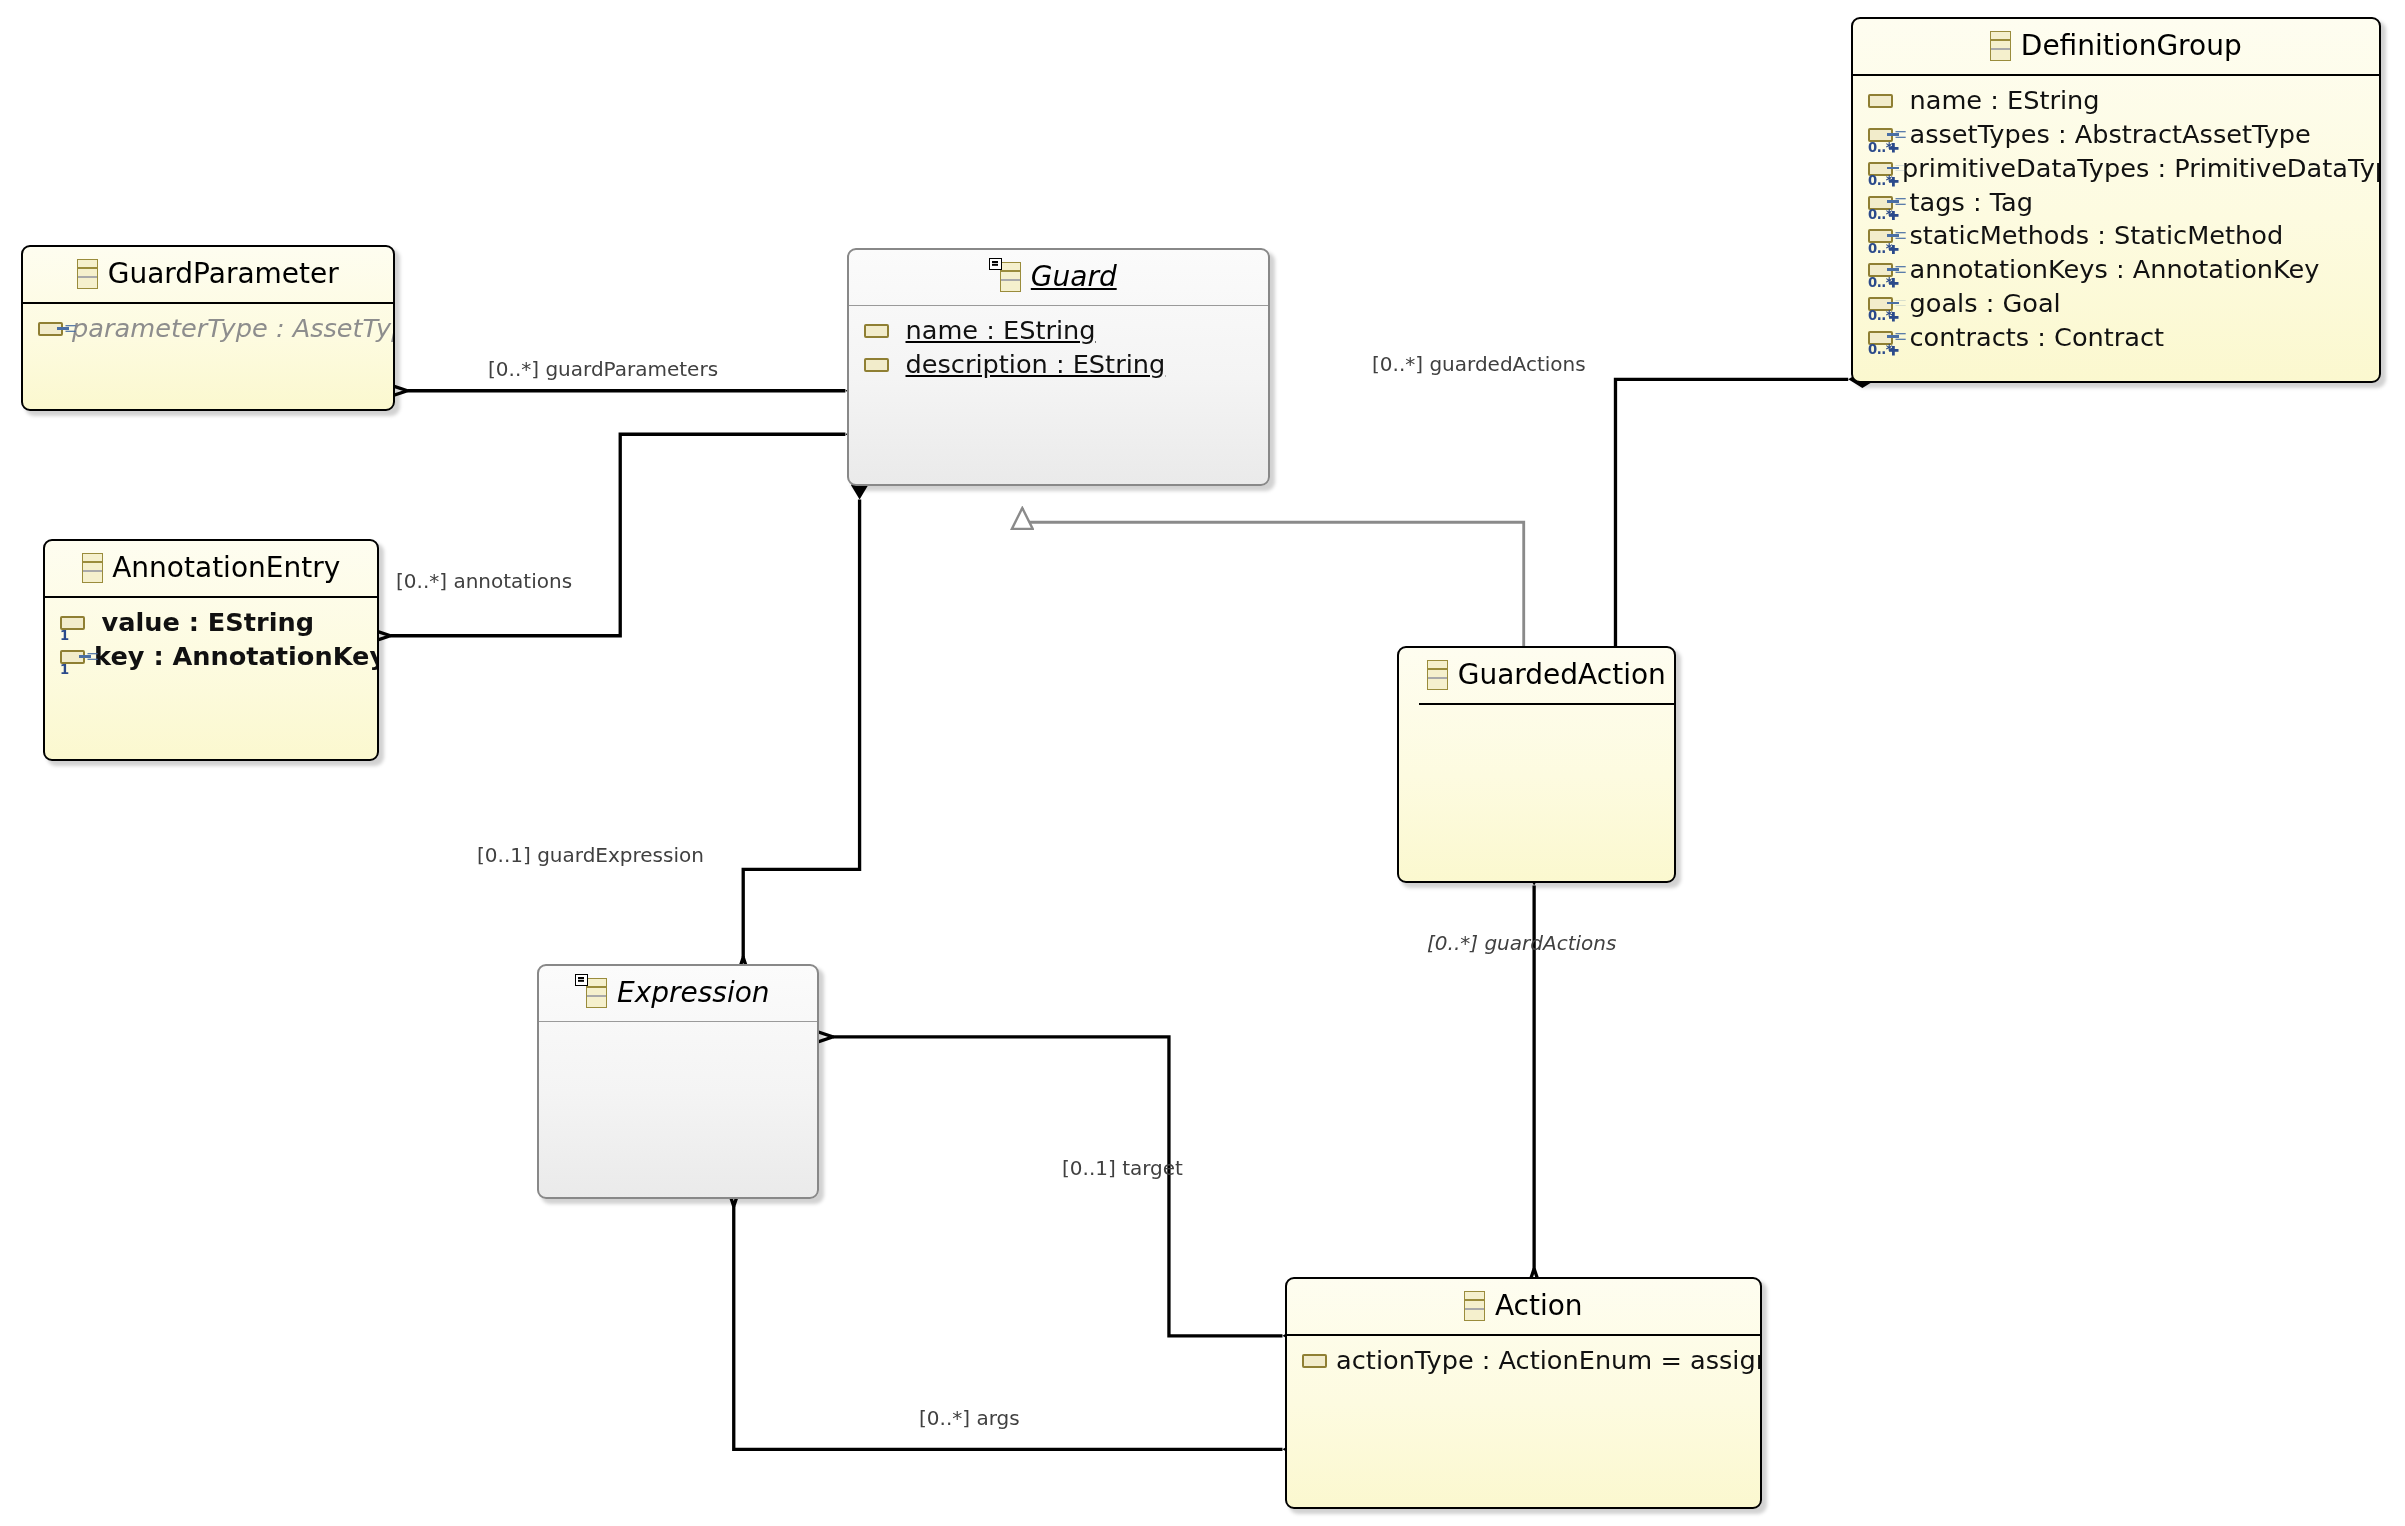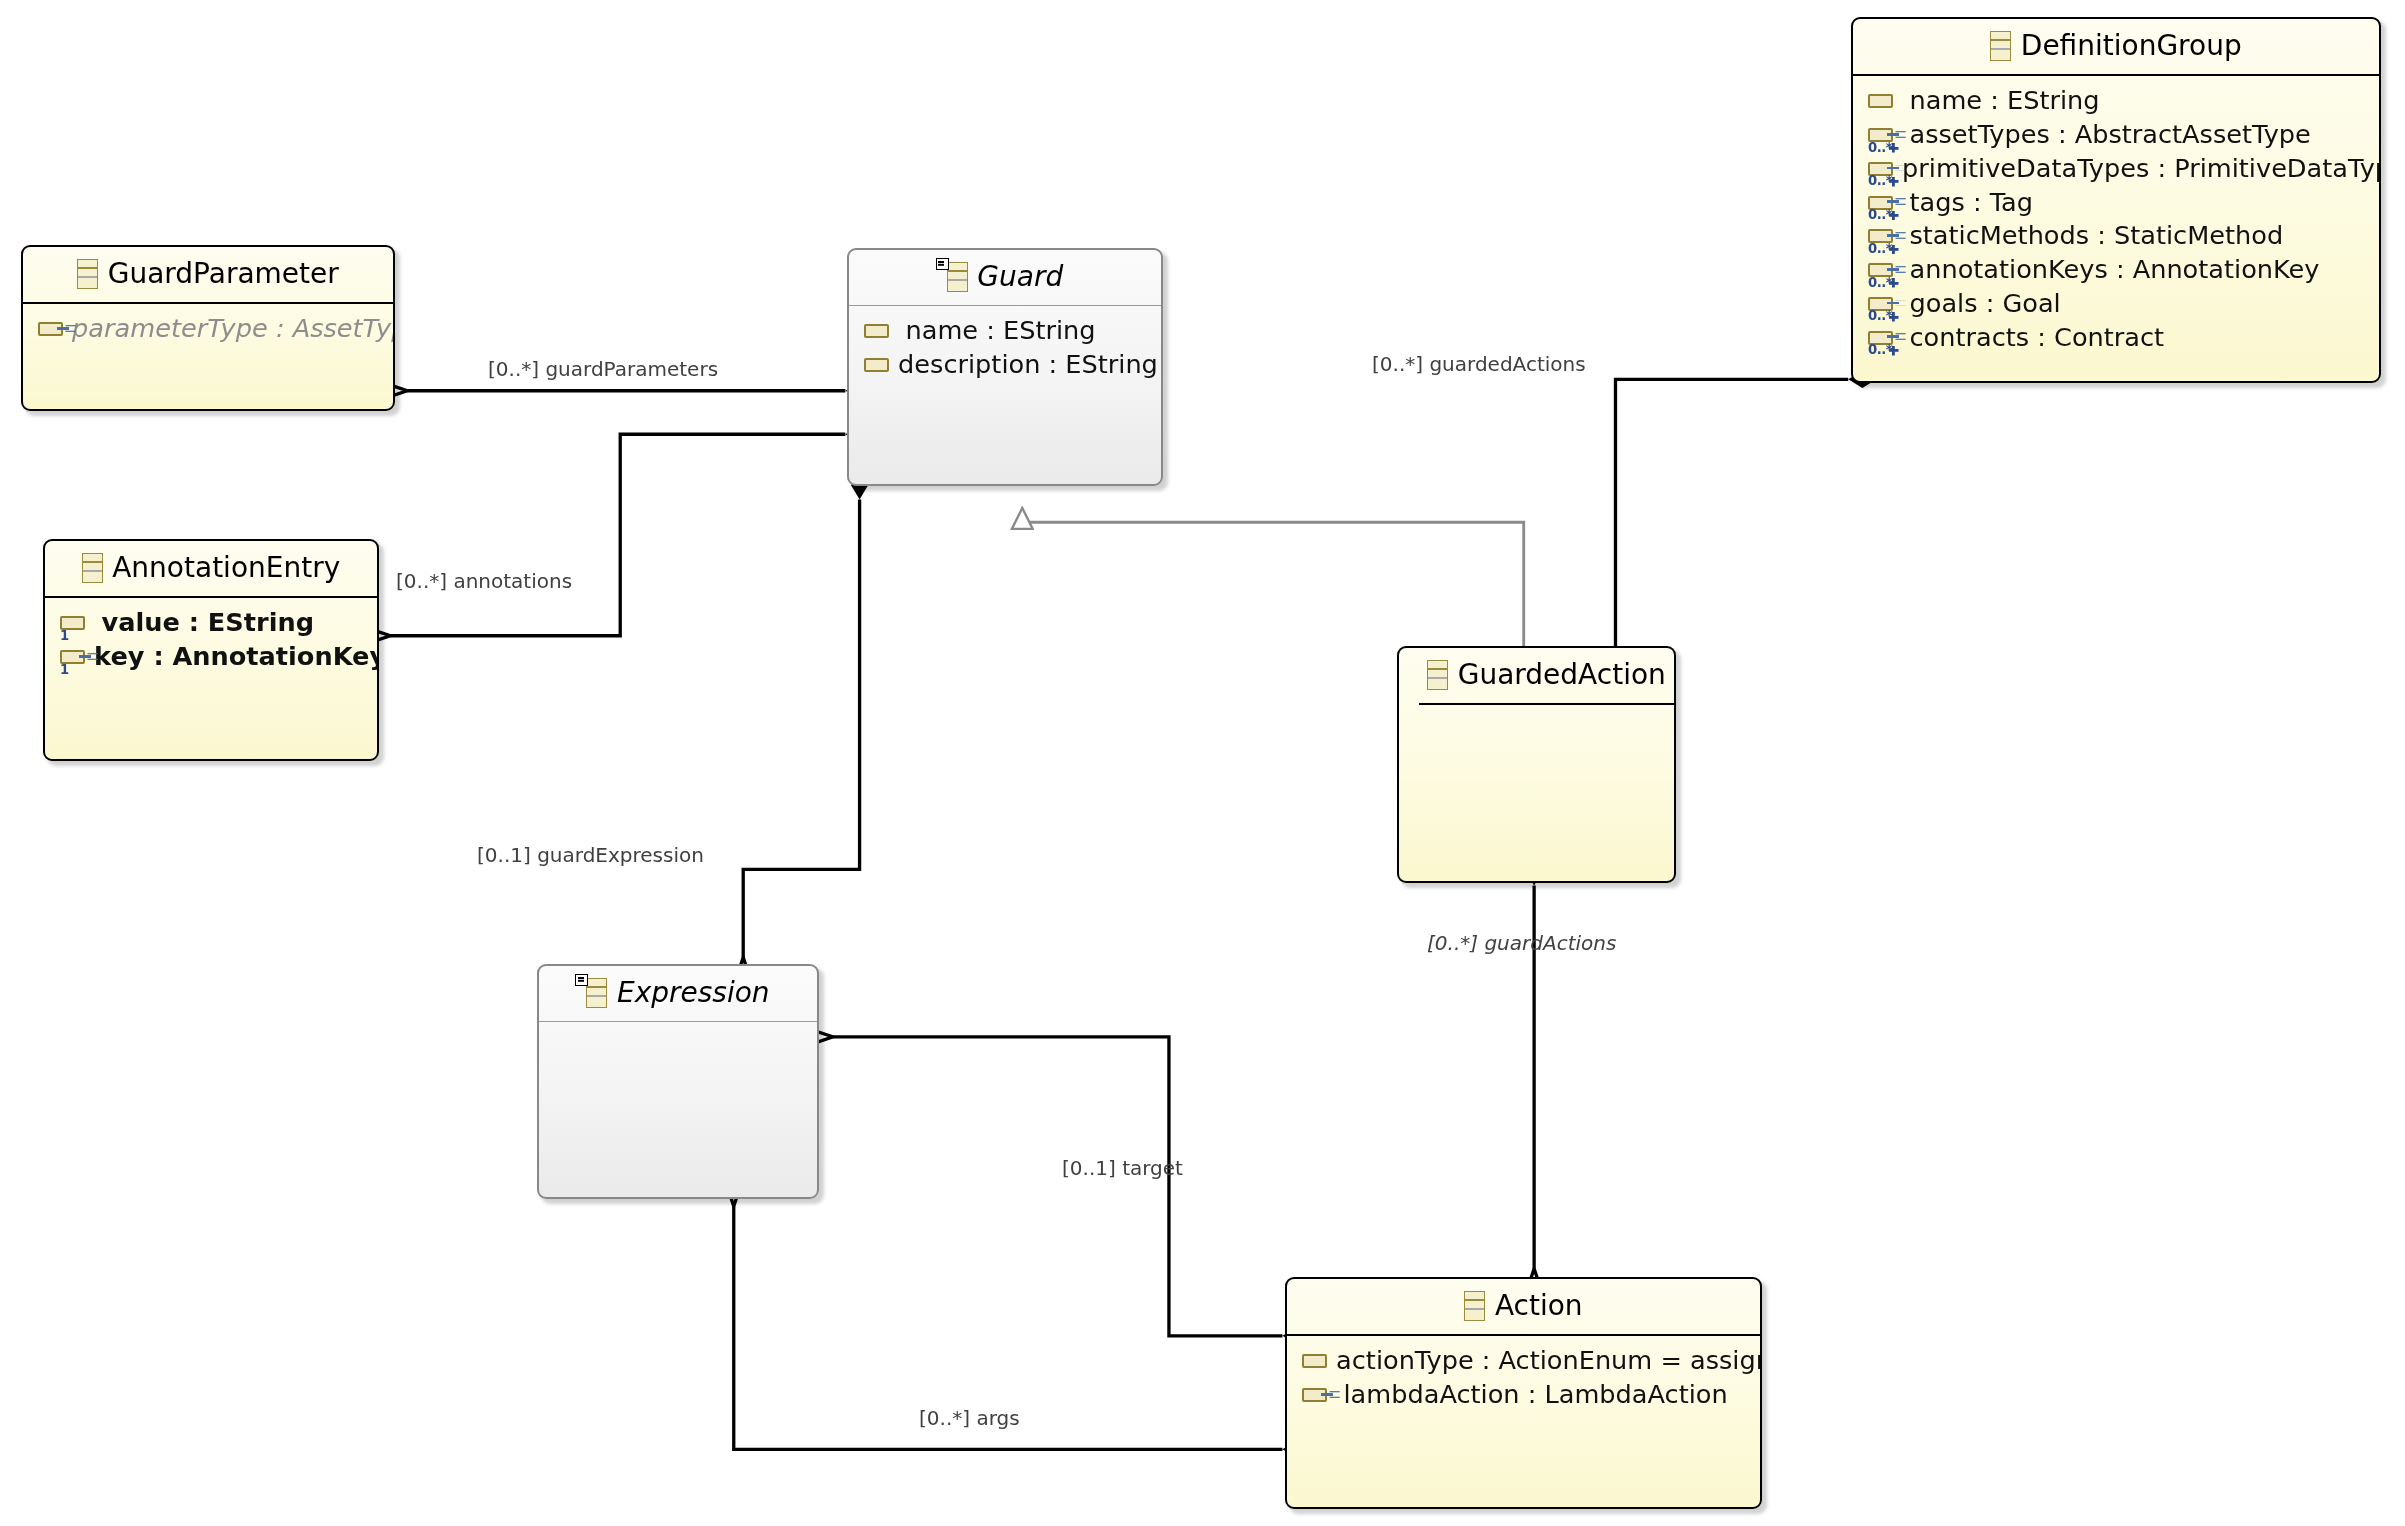--- a/index.html
+++ b/index.html
@@ -316,21 +316,21 @@
     <div class="class-body">
       <div class="attr-row derived">
         <span class="icon-wrap">
           <span class="icon icon-eref"></span>
         </span>
         <span class="attr-text">parameterType : AssetType</span>
       </div>
     </div>
   </div>
 
-  <div class="uml-class abstract" style="left:847px; top:248px; width:316px; height:238px;">
+  <div class="uml-class abstract" style="left:847px; top:248px; width:423px; height:238px;text-decoration:underline;">
     <div class="class-header">
       <span class="icon icon-eclass">
         <span class="icon-abstract-badge"></span>
       </span>
       <span class="class-title is-abstract">Guard</span>
     </div>
     <div class="class-body">
       <div class="attr-row">
         <span class="icon-wrap">
           <span class="icon icon-eattr"></span>
@@ -392,23 +392,17 @@
       <span class="icon icon-eclass"></span>
       <span class="class-title">Action</span>
     </div>
     <div class="class-body">
       <div class="attr-row">
         <span class="icon-wrap">
           <span class="icon icon-eattr"></span>
         </span>
         <span class="attr-text">actionType : ActionEnum = assign</span>
       </div>
-      <div class="attr-row">
-        <span class="icon-wrap">
-          <span class="icon icon-eref"></span>
-        </span>
-        <span class="attr-text">lambdaAction : LambdaAction</span>
-      </div>
     </div>
   </div>
 
 </div>
 
 
 </body></html>

